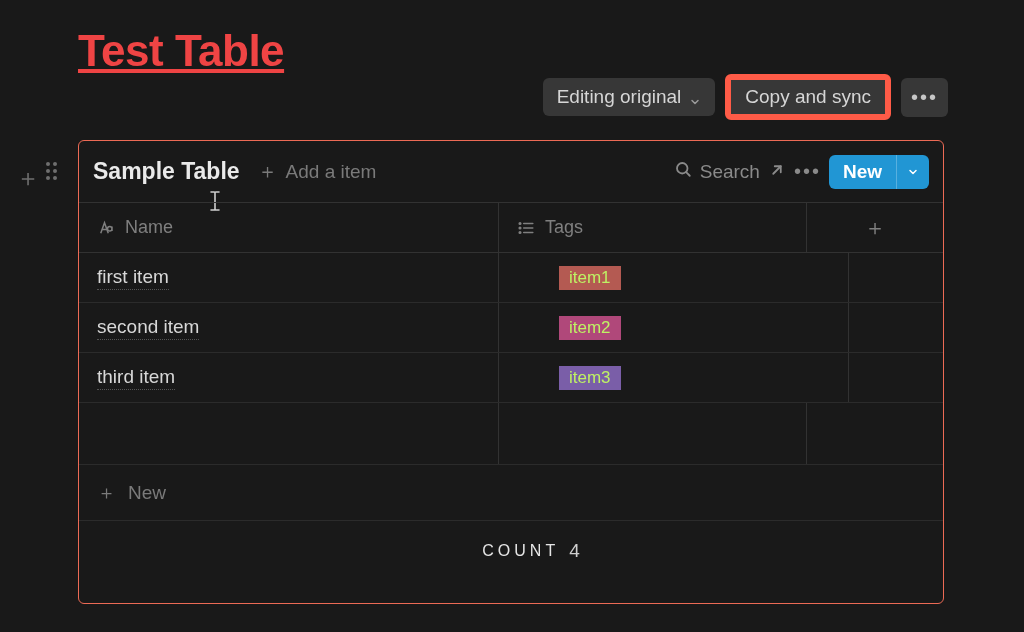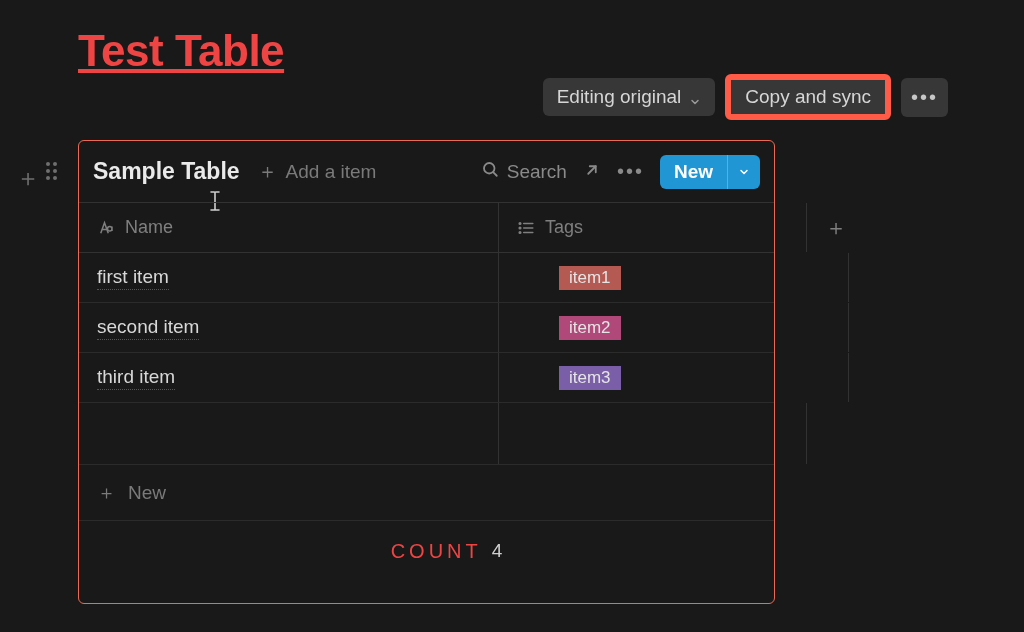--- a/index.html
+++ b/index.html
@@ -60,21 +60,21 @@
     font-size: 20px;
     cursor: pointer;
     letter-spacing: 2px;
   }
 
   
   .db-block {
     position: absolute;
     left: 78px;
     top: 140px;
-    width: 697px;
+    width: 866px;
     height: 464px;
     border: 1.5px solid #ec6a55;
     border-radius: 6px;
     background: transparent;
   }
 
   
   .block-handle-add {
     position: absolute;
     left: 16px;
@@ -118,21 +118,21 @@
     margin-left: 18px;
     color: #7a7a7a;
     font-size: 19px;
     cursor: pointer;
   }
   .add-view .plus { font-size: 20px; }
   .db-header-right {
     margin-left: auto;
     display: flex;
     align-items: center;
-    gap: 16px;
+    gap: 8px;
   }
   .search-btn {
     display: flex; align-items: center; gap: 8px;
     color: #8a8a8a; font-size: 19px; cursor: pointer;
   }
   .expand-icon { color: #8a8a8a; cursor: pointer; }
   .db-more { color: #8a8a8a; cursor: pointer; font-size: 20px; letter-spacing: 2px; }
   .new-btn {
     display: flex; align-items: stretch;
     border-radius: 6px; overflow: hidden;
@@ -199,21 +199,21 @@
     font-size: 19px;
   }
   .data-cell:last-child { border-right: none; }
   .name-text { border-bottom: 1px dotted #555; padding-bottom:1px; }
   .tag-chip {
     display: inline-flex;
     align-items: center;
     padding: 2px 10px;
     border-radius: 0;
     font-size: 17px;
-    color: #e5e5e5;
+    color: #bef264;
   }
 
   
   .empty-area {
     display: grid;
     grid-template-columns: 420px 308px 1fr;
     height: 62px;
     border-bottom: 1px solid #2b2b2b;
   }
   .empty-area div { border-right: 1px solid #323232; }
@@ -234,23 +234,23 @@
 
   
   .db-footer {
     display: flex;
     align-items: center;
     justify-content: center;
     height: 60px;
     gap: 10px;
   }
   .count-label {
-    font-size: 20px;
+    font-size: 16px;
     letter-spacing: 4px;
-    color: #ef4444;
+    color: #e5e5e5;
     text-transform: uppercase;
     margin-left: 40px;
   }
   .count-value {
     font-size: 19px;
     color: #cfcfcf;
   }
 </style>
 </head>
 <body>

